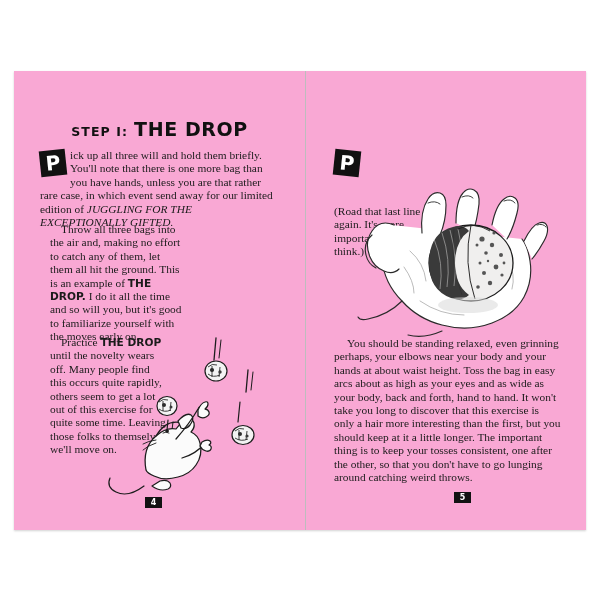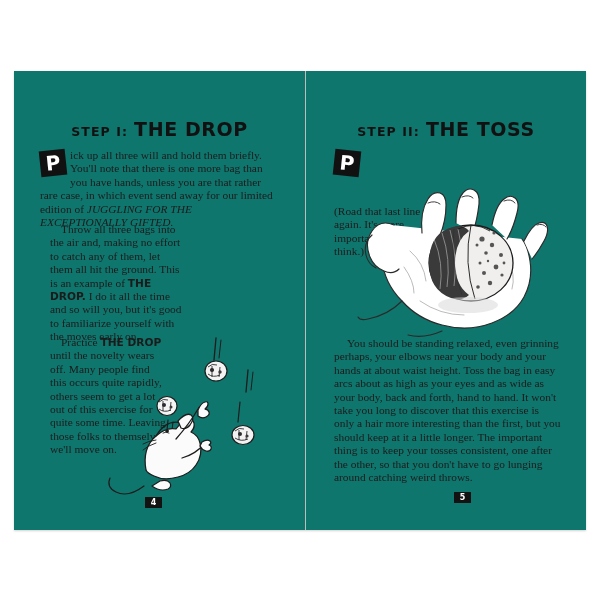--- a/index.html
+++ b/index.html
@@ -36,21 +36,21 @@
     position: absolute;
     left: 0; top: 0; right: 0; bottom: 0;
     border: 1px solid #b9b9b9;
     pointer-events: none;
   }
 
   .page {
     position: absolute;
     top: 0;
     height: 100%;
-    background: #0f766e;
+    background: #f9a8d4;
     overflow: hidden;
   }
   .page-left  { left: 0;     width: 291px; border-right: 1px solid #bdbdbd; }
   .page-right { left: 292px; width: 280px; }
 
   .page-inner {
     position: absolute;
     left: 0; top: 0; right: 0; bottom: 0;
   }
 
@@ -232,24 +232,20 @@
           </svg>
         </div>
 
         <div class="page-num">4</div>
       </div>
     </div>
 
     <div class="page page-right">
       <div class="page-inner">
 
-        <div class="step-head">
-          <span class="small">STEP II:</span>
-          <span class="big">THE TOSS</span>
-        </div>
 
         <div class="body-text" id="r-p1">
           <span class="dropcap dropcap-r">P</span>
         </div>
 
         <div class="body-text" id="r-p2">
           <span>(Road that last line again. It's more important than you think.)</span>
         </div>
 
         <div class="body-text" id="r-p3">

